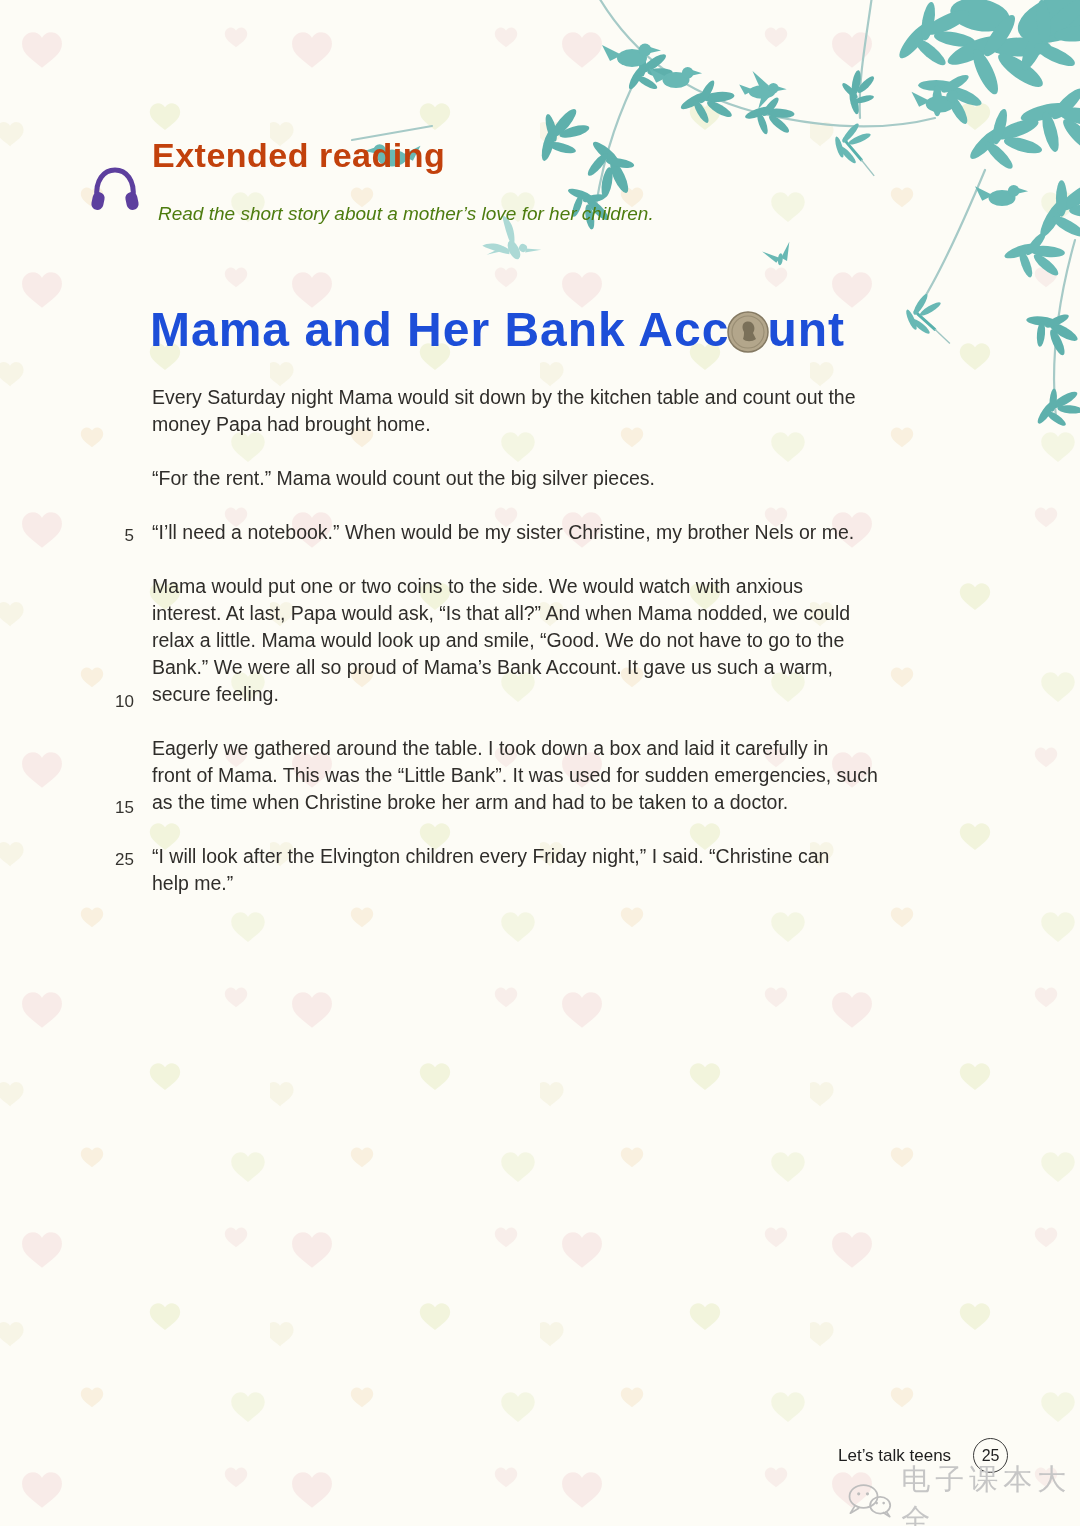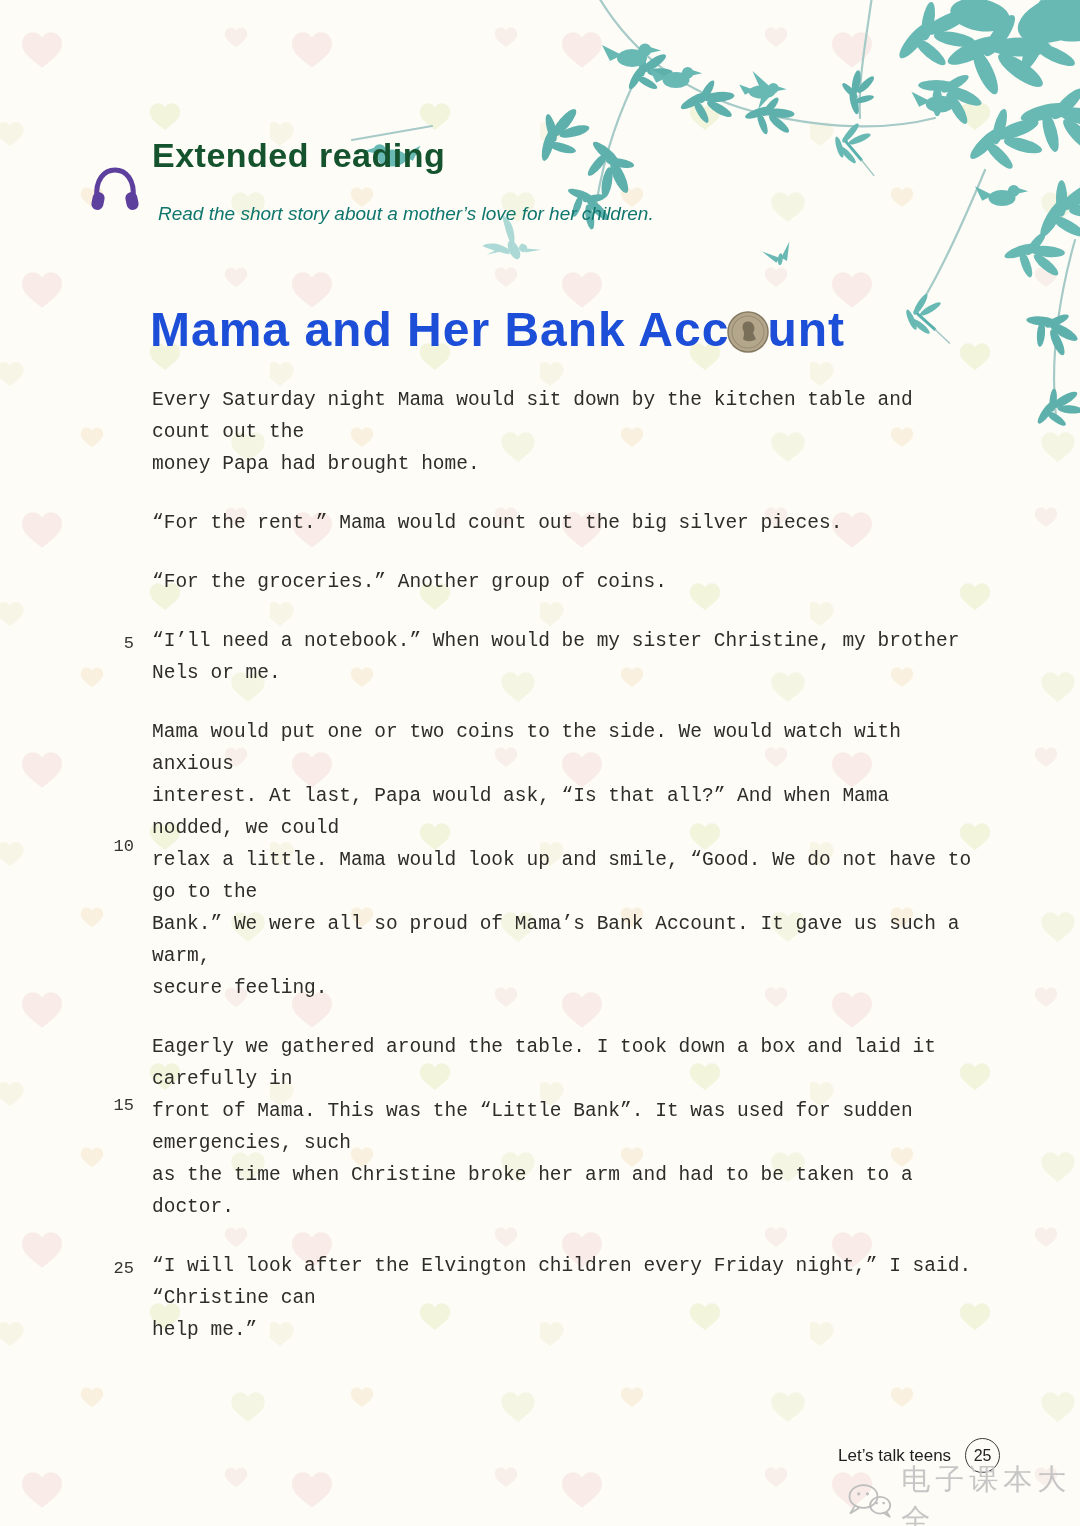--- a/index.html
+++ b/index.html
@@ -1,40 +1,40 @@
 <!DOCTYPE html>
 <html><head>
 <meta charset="utf-8">
 <style>
   html,body{margin:0;padding:0;}
   body{width:1080px;height:1526px;position:relative;overflow:hidden;
        background:#fdfcf6;font-family:"Liberation Sans","DejaVu Sans",sans-serif;}
   .layer{position:absolute;pointer-events:none;}
   
   .section-heading{position:absolute;left:152px;top:108px;font-size:34px;font-weight:700;
-       color:#14532d;letter-spacing:.5px;}
+       color:#c2410c;letter-spacing:.5px;}
   .hp-icon{position:absolute;left:88px;top:164px;width:54px;height:52px;}
   .instruction{position:absolute;left:158px;top:184px;font-size:19px;font-style:italic;
-       color:#0f766e;}
+       color:#4d7c0f;}
   
   .story-title{position:absolute;left:150px;top:270px;font-size:48px;font-weight:700;
        color:#1d4ed8;letter-spacing:1px;white-space:nowrap;}
   .coin{display:inline-block;width:42px;height:42px;vertical-align:-7px;margin:0 -2px;}
   
   .story{position:absolute;left:152px;top:384px;width:830px;
-       font-family:Liberation Mono, monospace;font-size:19.5px;
-       line-height:32px;color:#2f2d2a;}
+       font-family:Liberation Sans, sans-serif;font-size:19.5px;
+       line-height:27px;color:#2f2d2a;}
   .para{position:relative;margin:0 0 27px 0;}
   .ptext{white-space:pre-line;}
   .num{position:absolute;left:-60px;top:3px;width:42px;text-align:right;
        font-size:17px;color:#35332f;}
   .para.l3 .num{top:59px;}
   .para.l5 .num{top:115px;}
   
-  .footer{position:absolute;left:838px;top:1438px;display:flex;align-items:center;gap:14px;
+  .footer{position:absolute;left:838px;top:1438px;display:flex;align-items:center;gap:22px;
        font-size:17px;color:#1e1e1e;text-align:center;}
   .pagenum{display:inline-flex;align-items:center;justify-content:center;
        width:33px;height:33px;border:1.7px solid #3a3a3a;border-radius:50%;
        font-size:16px;color:#222;}
   .watermark{position:absolute;left:846px;top:1460px;display:flex;align-items:center;gap:8px;
        color:#c6c6c6;}
   .wm-text{font-size:29px;letter-spacing:5px;color:#c6c6c6;}
   .deco-teal{fill:#68b8b4;}
   .deco-teal2{fill:#5eb0ac;}
   .branch{stroke:#a6cac7;stroke-width:2.2;fill:none;stroke-linecap:round;}
@@ -169,22 +169,20 @@
       <path d="M17 12 c4 -3 9 -1 10 3 c1 3 0 5 -1 7 l3 6 c-4 3 -10 3 -13 0 c1 -3 1 -5 1 -7 c-2 -3 -2 -7 0 -9 z" fill="#7a7059"></path>
     </svg></span><span>unt</span></h1>
 
 <div class="story">
   <p class="para">
     <span class="ptext">Every Saturday night Mama would sit down by the kitchen table and count out the
 money Papa had brought home.</span></p>
   <p class="para">
     <span class="ptext">“For the rent.” Mama would count out the big silver pieces.</span></p>
   <p class="para">
-    <span class="ptext">“For the groceries.” Another group of coins.</span></p>
-  <p class="para">
     <span class="num">5</span>
     <span class="ptext">“I’ll need a notebook.” When would be my sister Christine, my brother Nels or me.</span></p>
   <p class="para l5">
     <span class="num">10</span>
     <span class="ptext">Mama would put one or two coins to the side. We would watch with anxious
 interest. At last, Papa would ask, “Is that all?” And when Mama nodded, we could
 relax a little. Mama would look up and smile, “Good. We do not have to go to the
 Bank.” We were all so proud of Mama’s Bank Account. It gave us such a warm,
 secure feeling.</span></p>
   <p class="para l3">

